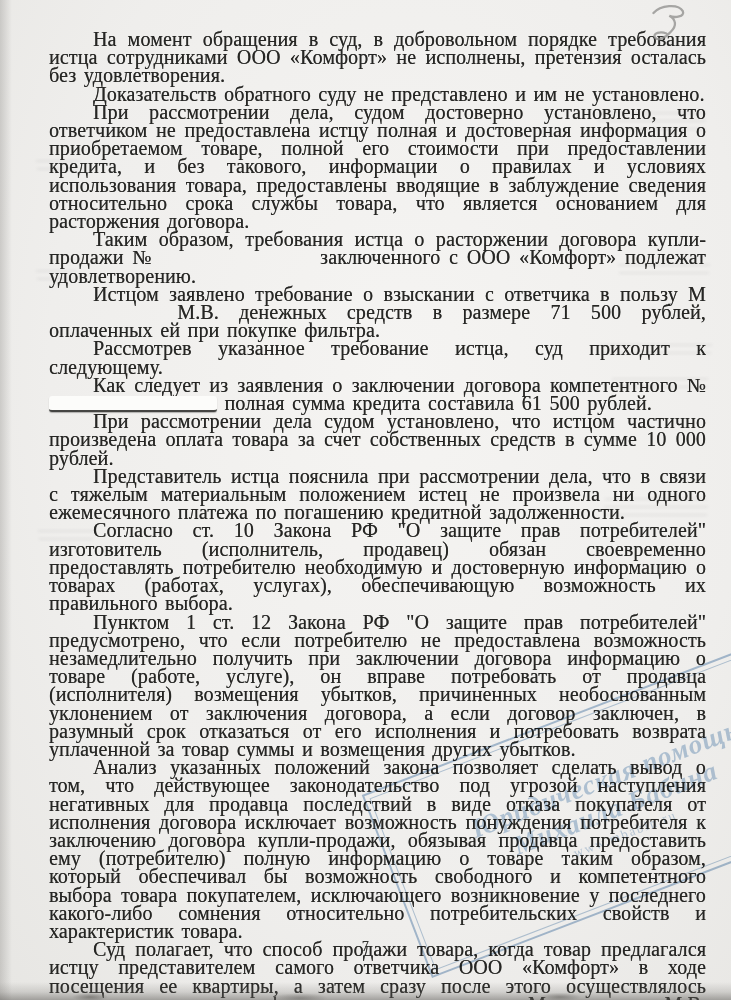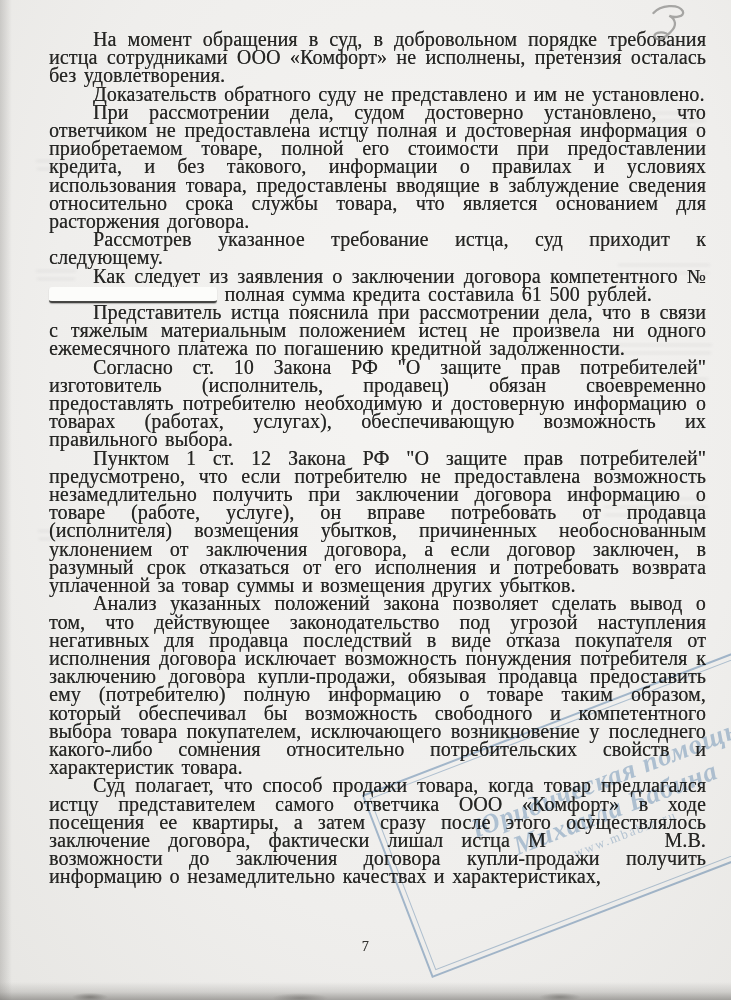--- a/index.html
+++ b/index.html
@@ -81,26 +81,37 @@
 <div class="smudge" style="left:600px;top:338px;width:112px;height:16px;"></div>
 <div class="smudge" style="left:612px;top:372px;width:96px;height:16px;"></div>
 <div class="smudge" style="left:36px;top:266px;width:40px;height:14px;"></div>
 <div class="smudge" style="left:604px;top:498px;width:104px;height:18px;"></div>
 <div class="smudge" style="left:38px;top:526px;width:56px;height:14px;"></div>
 
 <div class="page-text">
   <p><span>На момент обращения в суд, в добровольном порядке требования истца сотрудниками ООО «Комфорт» не исполнены, претензия осталась без удовлетворения.</span></p>
   <p><span>Доказательств обратного суду не представлено и им не установлено.</span></p>
   <p><span>При рассмотрении дела, судом достоверно установлено, что ответчиком не предоставлена истцу полная и достоверная информация о приобретаемом товаре, полной его стоимости при предоставлении кредита, и без такового, информации о правилах и условиях использования товара, предоставлены вводящие в заблуждение сведения относительно срока службы товара, что является основанием для расторжения договора.</span></p>
+  <p>
+    <span>Таким образом, требования истца о расторжении договора купли-продажи №</span>
+    <span class="gap gap-w150"></span>
+    <span>заключенного с ООО «Комфорт» подлежат удовлетворению.</span>
+  </p>
+  <p>
+    <span>Истцом заявлено требование о взыскании с ответчика  в пользу М</span>
+    <span class="gap gap-w110"></span>
+    <span>М.В.  денежных средств в размере 71 500 рублей, оплаченных ей при покупке фильтра.</span>
+  </p>
   <p><span>Рассмотрев указанное требование истца, суд приходит к следующему.</span></p>
   <p>
     <span>Как следует из заявления о заключении договора компетентного №</span>
     <span class="redact-white"></span>
     <span>полная сумма кредита составила  61 500 рублей.</span>
   </p>
+  <p><span>При рассмотрении дела судом установлено, что истцом частично произведена оплата товара за счет собственных средств в сумме 10 000 рублей.</span></p>
   <p><span>Представитель истца пояснила при рассмотрении дела, что в связи с тяжелым материальным положением истец не произвела ни одного ежемесячного платежа по погашению кредитной задолженности.</span></p>
   <p class="ital"><span>Согласно ст. 10 Закона РФ "О защите прав потребителей" изготовитель (исполнитель, продавец) обязан своевременно предоставлять потребителю необходимую и достоверную информацию о товарах (работах, услугах), обеспечивающую возможность их правильного выбора.</span></p>
   <p class="ital"><span>Пунктом 1 ст. 12 Закона РФ "О защите прав потребителей" предусмотрено, что если потребителю не предоставлена возможность незамедлительно получить при заключении договора информацию о товаре (работе, услуге), он вправе потребовать от продавца (исполнителя) возмещения убытков, причиненных необоснованным уклонением от заключения договора, а если договор заключен, в разумный срок отказаться от его исполнения и потребовать возврата уплаченной за товар суммы и возмещения других убытков.</span></p>
   <p><span>Анализ указанных положений закона позволяет сделать вывод о том, что действующее законодательство под угрозой наступления негативных для продавца последствий в виде отказа покупателя от исполнения договора исключает возможность понуждения потребителя к заключению договора купли-продажи, обязывая продавца предоставить ему (потребителю) полную информацию о товаре таким образом, который обеспечивал бы возможность свободного и компетентного выбора товара покупателем, исключающего возникновение у последнего какого-либо сомнения относительно потребительских свойств и характеристик товара.</span></p>
   <p>
     <span>Суд полагает, что способ продажи товара, когда товар предлагался истцу представителем самого ответчика ООО «Комфорт» в ходе посещения ее квартиры, а затем сразу после этого осуществлялось заключение договора, фактически лишал истца М</span>
     <span class="gap gap-w80"></span>
     <span>М.В.  возможности до заключения договора купли-продажи получить информацию о незамедлительно качествах и характеристиках,</span>
   </p>
 </div>

